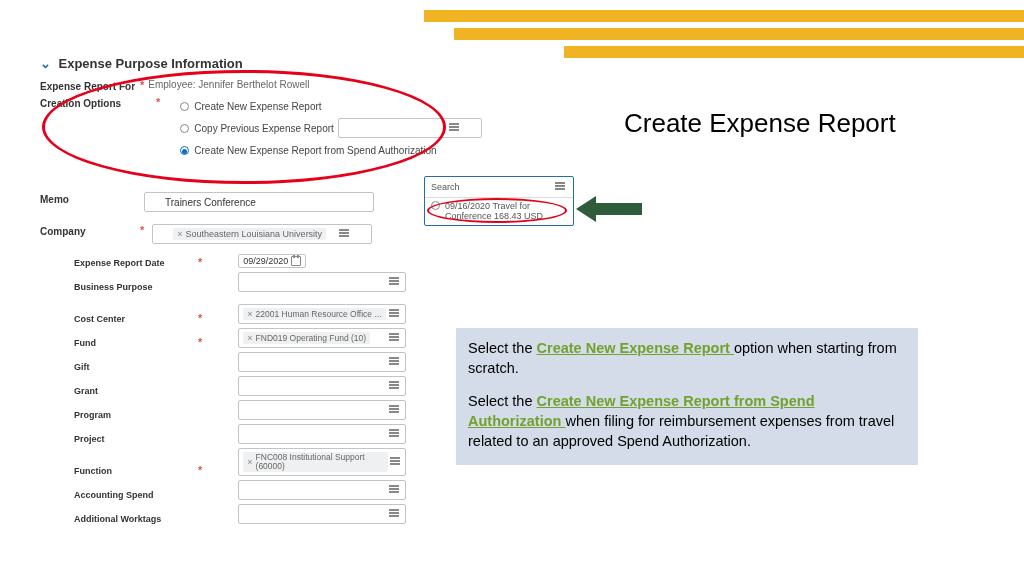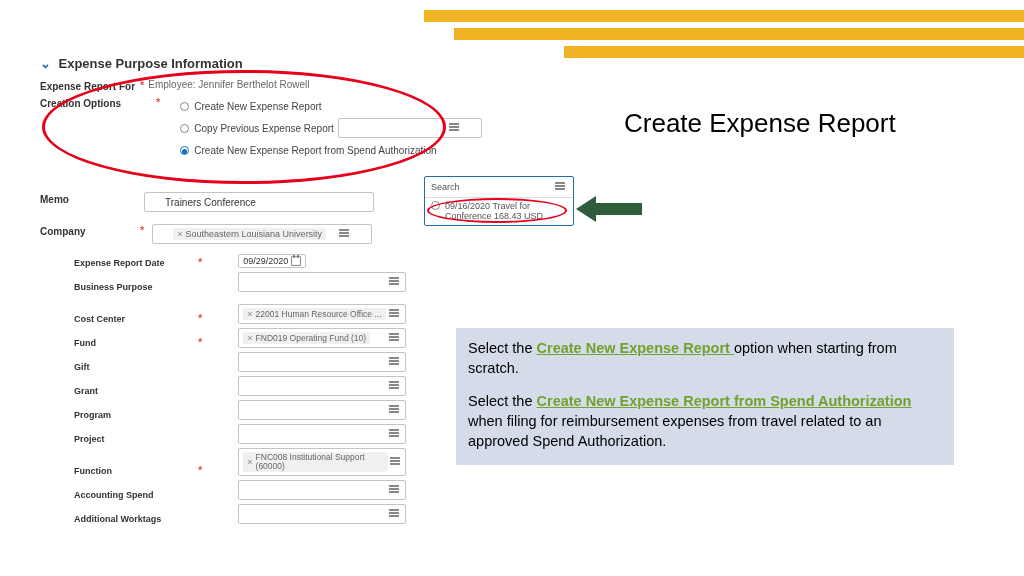--- a/index.html
+++ b/index.html
@@ -3,21 +3,21 @@
 <meta charset="utf-8">
 <style>
   * { box-sizing: border-box; }
   body { margin:0; font-family: Arial, Helvetica, sans-serif; background:#fff; width:1024px; height:576px; position:relative; overflow:hidden; font-size:11px; color:#333;}
   .bars { position:absolute; right:0; top:10px; }
   .bar { height:12px; background:#f0b323; margin-bottom:6px; }
   .bar1 { width:600px; }
   .bar2 { width:570px; margin-left:30px;}
   .bar3 { width:460px; margin-left:140px;}
   .slide-title { position:absolute; left:600px; top:108px; font-size:26px; color:#000; font-weight:400;margin-left:24px;}
-  .instruct-box { position:absolute; left:456px; top:328px; width:498px; background:#d3dce8; padding:10px 12px 14px 12px; font-size:14.5px; color:#000; line-height:1.4;}
+  .instruct-box { position:absolute; left:456px; top:328px; width:462px; background:#d3dce8; padding:10px 12px 14px 12px; font-size:14.5px; color:#000; line-height:1.4;}
   .instruct-box .highlight { color:#72a12e; font-weight:700; text-decoration:underline;}
   .form-area { position:absolute; left:40px; top:56px; width:500px;}
   .section-head { font-weight:700; font-size:13px; color:#333; margin-bottom:8px;}
   .section-head .chev { display:inline-block; color:#1f6fb0; margin-right:4px;}
   .row { display:flex; align-items:flex-start; margin-bottom:4px;}
   .lbl { width:100px; font-size:10px; font-weight:700; color:#333; padding-top:2px;}
   .req { color:#d9534f; margin-right:4px; font-weight:700;}
   .val-text { font-size:10px; color:#666;}
   .radio-opts { font-size:10px; color:#444;}
   .radio-line { display:flex; align-items:center; height:20px; margin-bottom:2px;}

